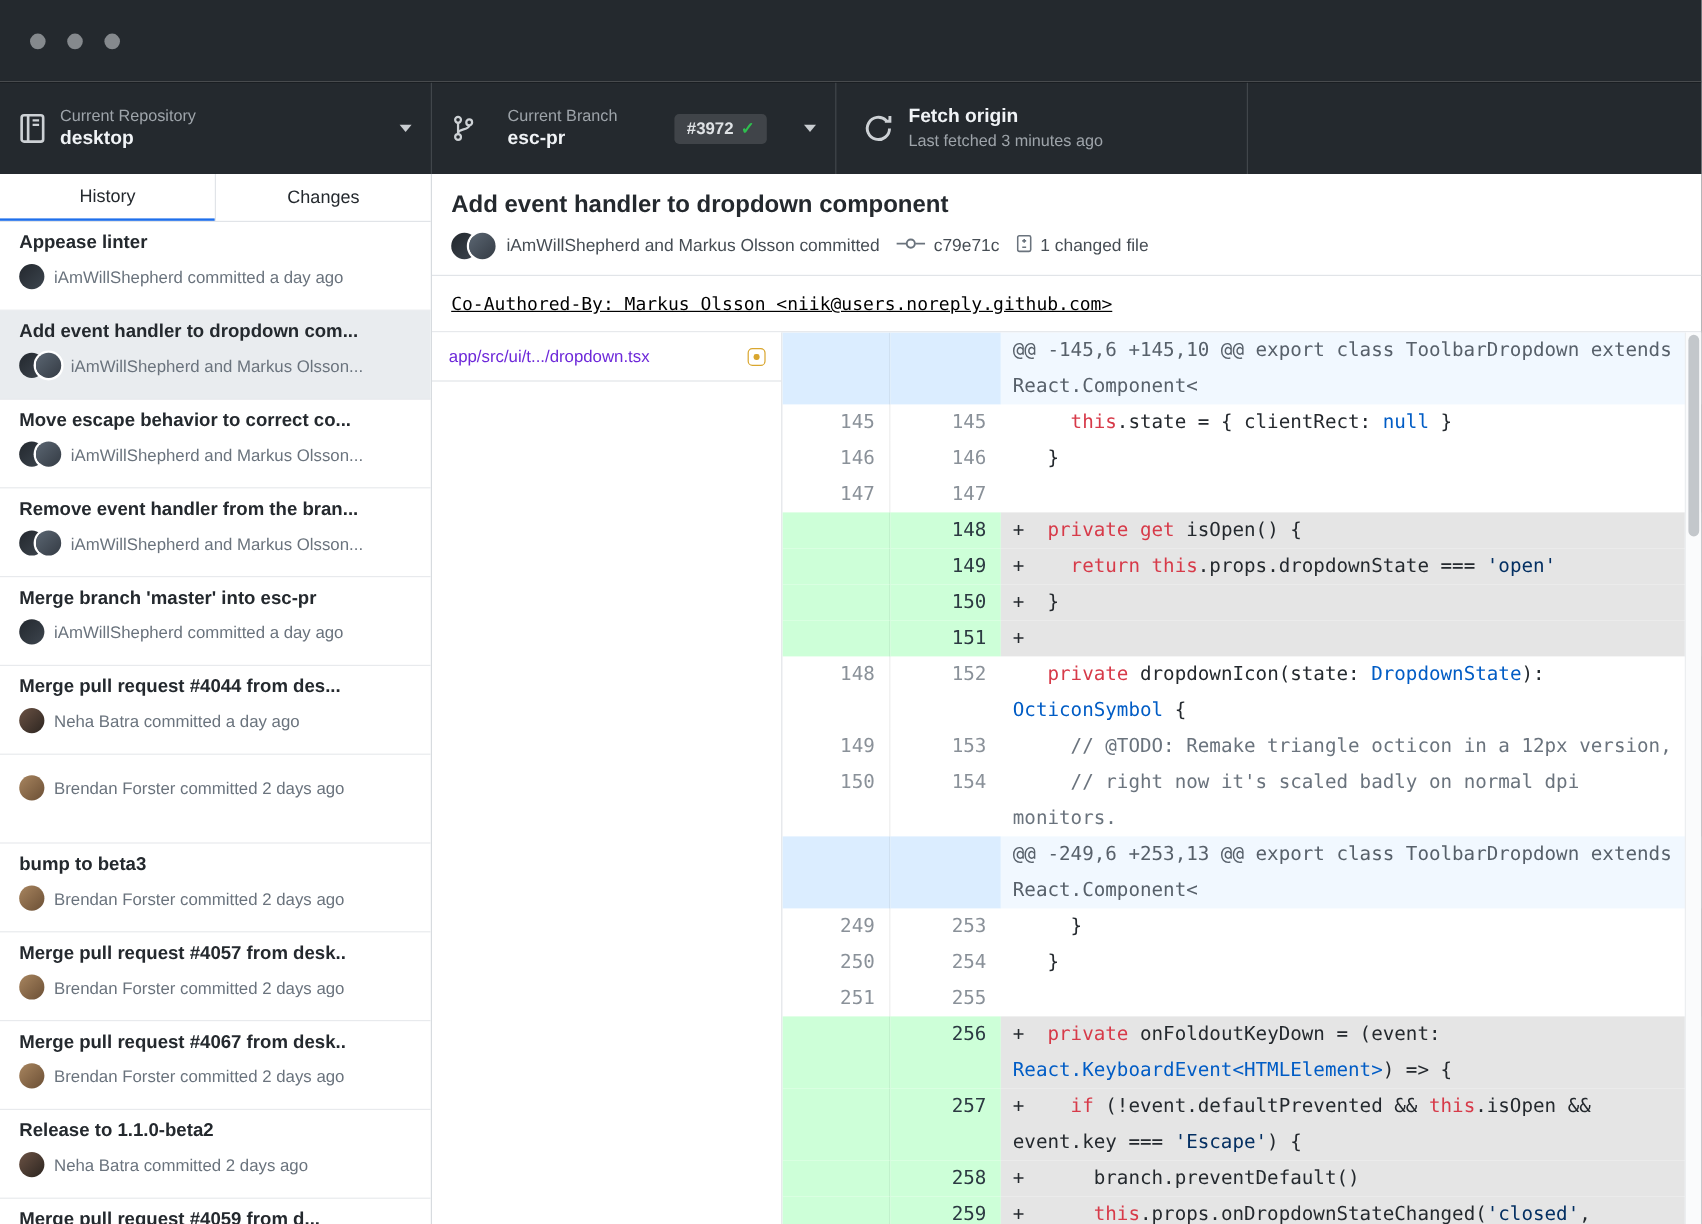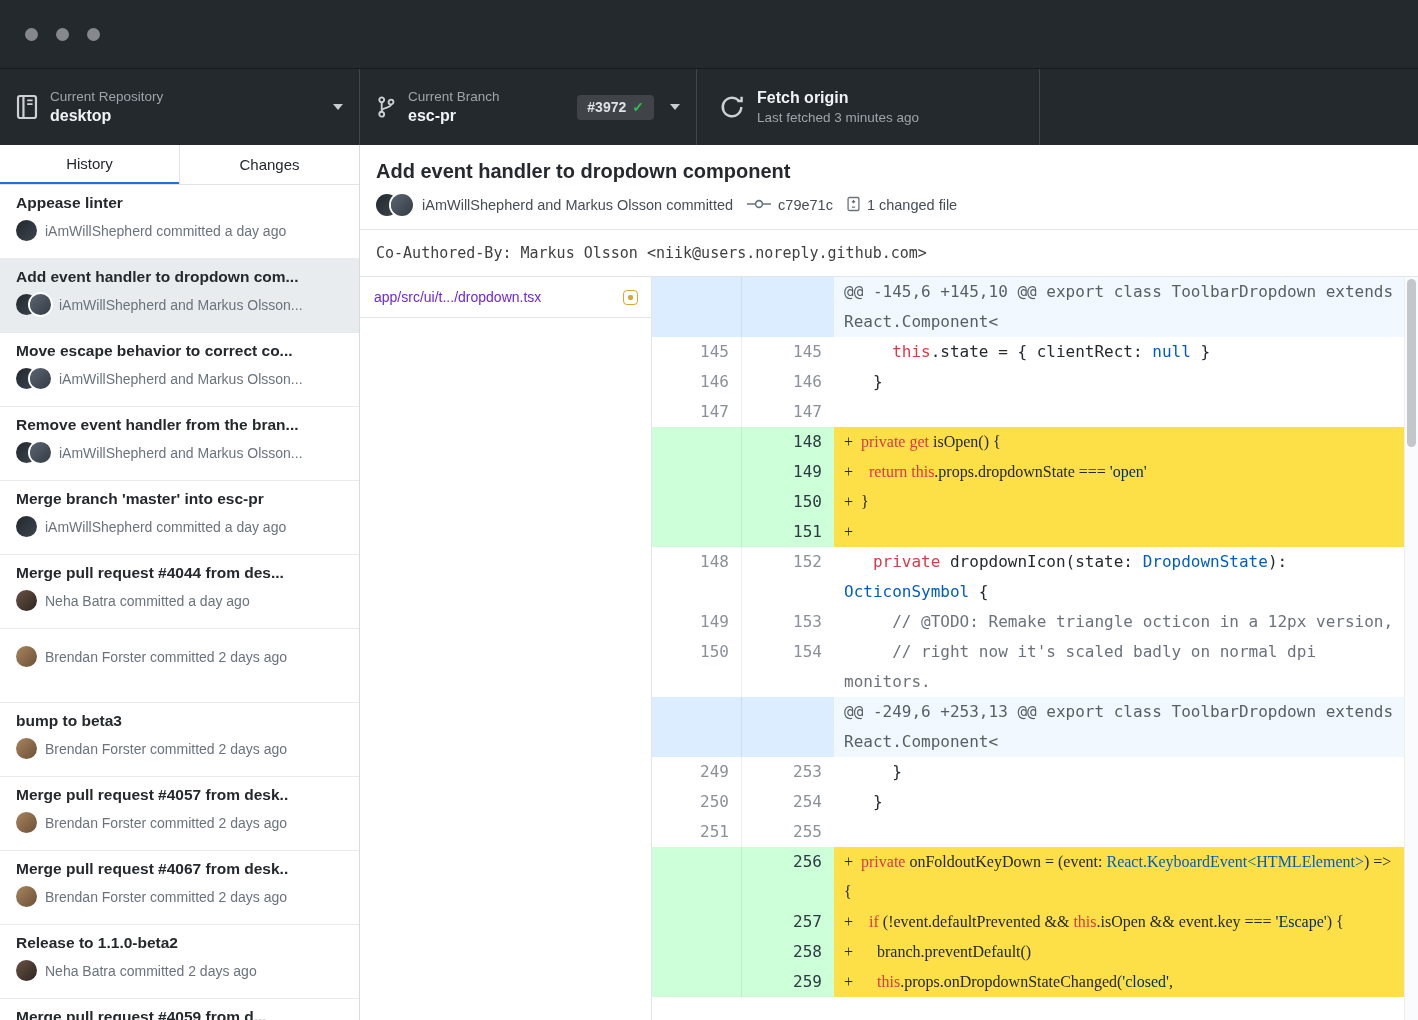--- a/index.html
+++ b/index.html
@@ -8,21 +8,21 @@
   .app { width:1418px; height:1020px; overflow:hidden; background:#fff; display:flex; flex-direction:column; position:relative; }
 
   
   .titlebar { height:68px; background:#24292e; display:flex; align-items:center; padding-left:25px; gap:18px; flex-shrink:0; }
   .tl { width:13px; height:13px; border-radius:50%; background:#85898d; }
 
   
   .toolbar { height:77px; background:#24292e; display:flex; flex-shrink:0; border-top:1px solid rgba(0,0,0,0.35); }
   .tb-section { display:flex; align-items:center; border-right:1px solid #41464b; padding:0 16px; cursor:pointer; }
   .tb-repo { width:360px; }
-  .tb-branch { width:337px; }
+  .tb-branch { width:337px;gap:15px; }
   .tb-fetch { width:343px; padding-left:22px; }
   .tb-icon { display:flex; align-items:center; margin-right:12px; flex-shrink:0; }
   .tb-text { min-width:0; }
   .tb-label { font-size:13.5px; color:#9ea4aa; }
   .tb-value { font-size:16px; font-weight:bold; color:#f0f3f6; margin-top:3px; white-space:nowrap; }
   .chev { width:0; height:0; border-left:5px solid transparent; border-right:5px solid transparent; border-top:6px solid #c9cdd1; margin-left:auto; flex-shrink:0; }
   .tb-branch .chev { margin-left:0; }
   .pr-badge { margin-left:auto; margin-right:16px; background:rgba(255,255,255,0.13); border-radius:4px; padding:4px 10px 5px; font-size:14px; font-weight:bold; color:#dfe2e5; display:flex; align-items:center; gap:6px; }
   .check-glyph { color:#2fbf4f; font-weight:bold; font-size:14px; }
   .tb-rest { flex:1; }
@@ -51,37 +51,37 @@
   .c-meta-text { font-size:14px; color:#6a737d; white-space:nowrap; overflow:hidden; text-overflow:ellipsis; }
 
   
   .main { flex:1; min-width:0; display:flex; flex-direction:column; background:#fff; }
   .commit-header { padding:15px 16px 13px; border-bottom:1px solid #e1e4e8; flex-shrink:0; }
   .commit-header h1 { margin:0; font-size:20px; font-weight:bold; color:#24292e; }
   .commit-meta { display:flex; align-items:center; margin-top:11px; font-size:14.5px; color:#464d54;text-align:center; }
   .commit-meta .avatars { margin-right:9px; }
   .commit-meta .av { width:22px; height:22px; }
   .meta-group { display:flex; align-items:center; gap:7px; margin-left:14px; }
-  .commit-desc { padding:14px 16px; font-family:"DejaVu Sans Mono", monospace; font-size:15px; color:#404040; border-bottom:1px solid #e1e4e8; flex-shrink:0; white-space:pre; overflow:hidden; }
+  .commit-desc { padding:14px 16px; font-family:"DejaVu Sans Mono", monospace; font-size:15px; color:#000000; border-bottom:1px solid #e1e4e8; flex-shrink:0; white-space:pre; overflow:hidden;text-decoration:underline; }
 
   
   .diff-wrap { flex:1; display:flex; min-height:0; position:relative; }
   .file-panel { width:292px; flex-shrink:0; border-right:1px solid #e1e4e8; background:#fff; }
   .file-row { height:41px; border-bottom:1px solid #e1e4e8; display:flex; align-items:center; padding:0 13px 0 14px; cursor:pointer; }
   .file-name { flex:1; font-size:14px; color:#6d28d9; white-space:nowrap; overflow:hidden; }
   .status-modified { width:15px; height:15px; border:1.5px solid #d9a62e; border-radius:4px; display:flex; align-items:center; justify-content:center; flex-shrink:0; }
   .status-modified .dot { width:5px; height:5px; border-radius:2px; background:#d9a62e; }
 
   .diff { flex:1; min-width:0; overflow:hidden; font-family:"DejaVu Sans Mono", monospace; font-size:16px; line-height:30px; color:#24292e; }
   .diff-row { display:flex; align-items:stretch; }
   .gut { width:90px; flex-shrink:0; text-align:right; padding-right:12px; color:#8a9199; }
   .gut.g1 { border-right:1px solid rgba(0,0,0,0.07); }
   .gut.g2 { width:92px; }
   .code { flex:1; min-width:0; padding:0 18px 0 10px; white-space:pre-wrap; overflow-wrap:break-word; }
-  .diff-row.add .code { background:#fde047;font-family:Liberation Serif, serif; }
+  .diff-row.add .code { background:#e5e5e5; }
   .diff-row.add .gut { background:#cdffd8; color:#2c3a42; }
   .diff-row.hunk .code { background:#f1f8ff; color:#57606a; }
   .diff-row.hunk .gut { background:#dbedff; }
   .seg-k { color:#d73a49; }
   .seg-t { color:#005cc5; }
   .seg-s { color:#032f62; }
   .seg-c { color:#6a737d; }
   .seg-p { color:#24292e; }
 
   .scrollbar { position:absolute; right:0; top:0; bottom:0; width:14px; background:#fafbfc; border-left:1px solid #eceef0; }

